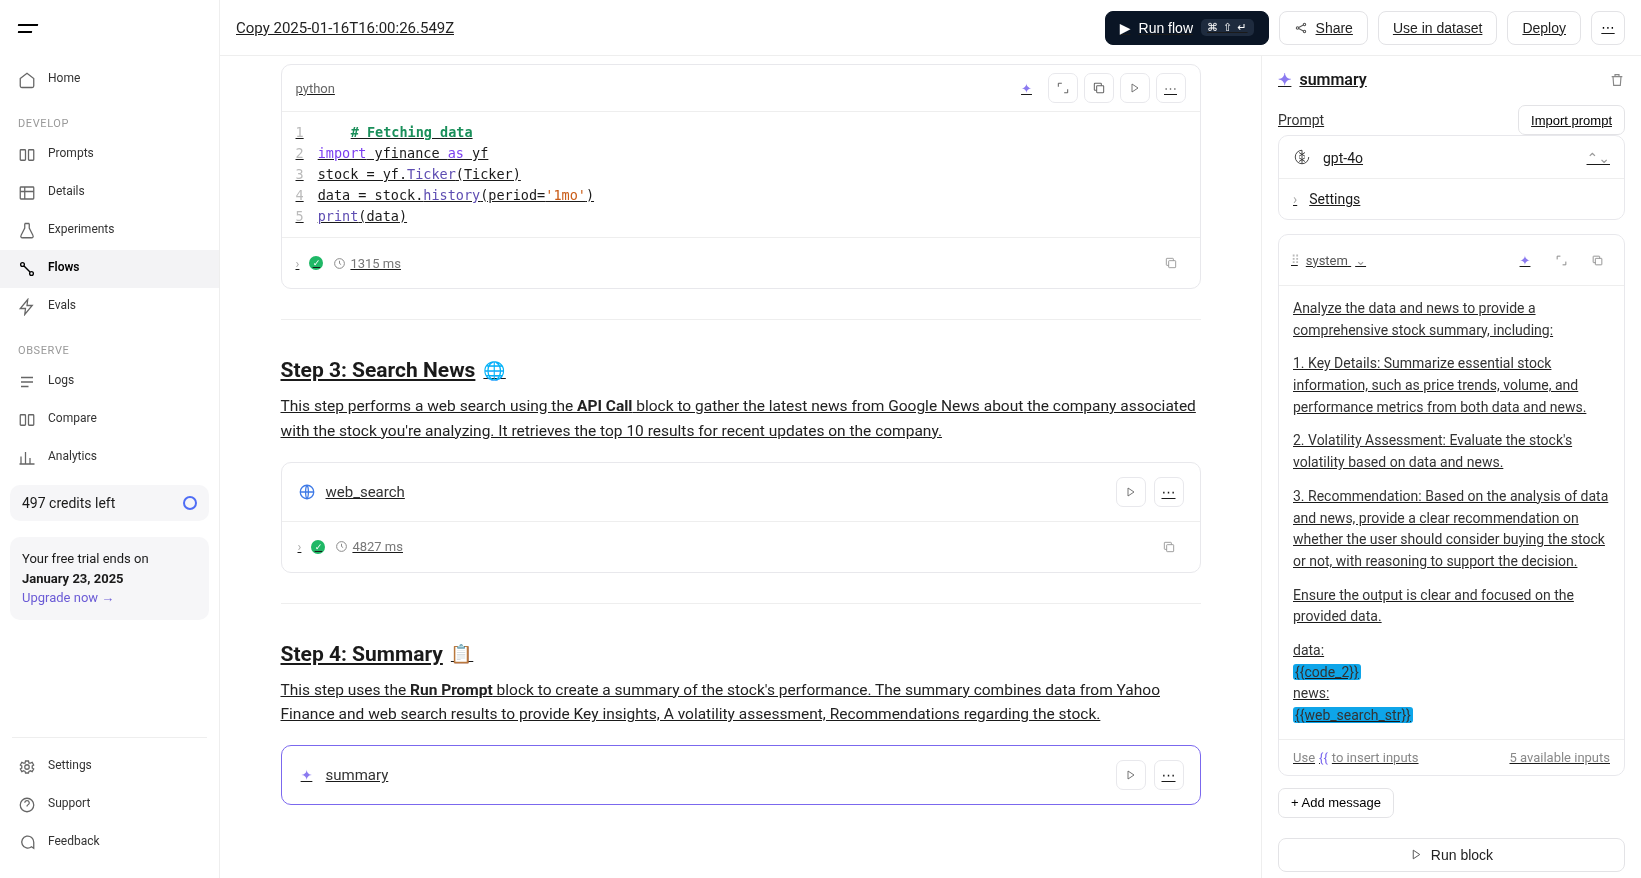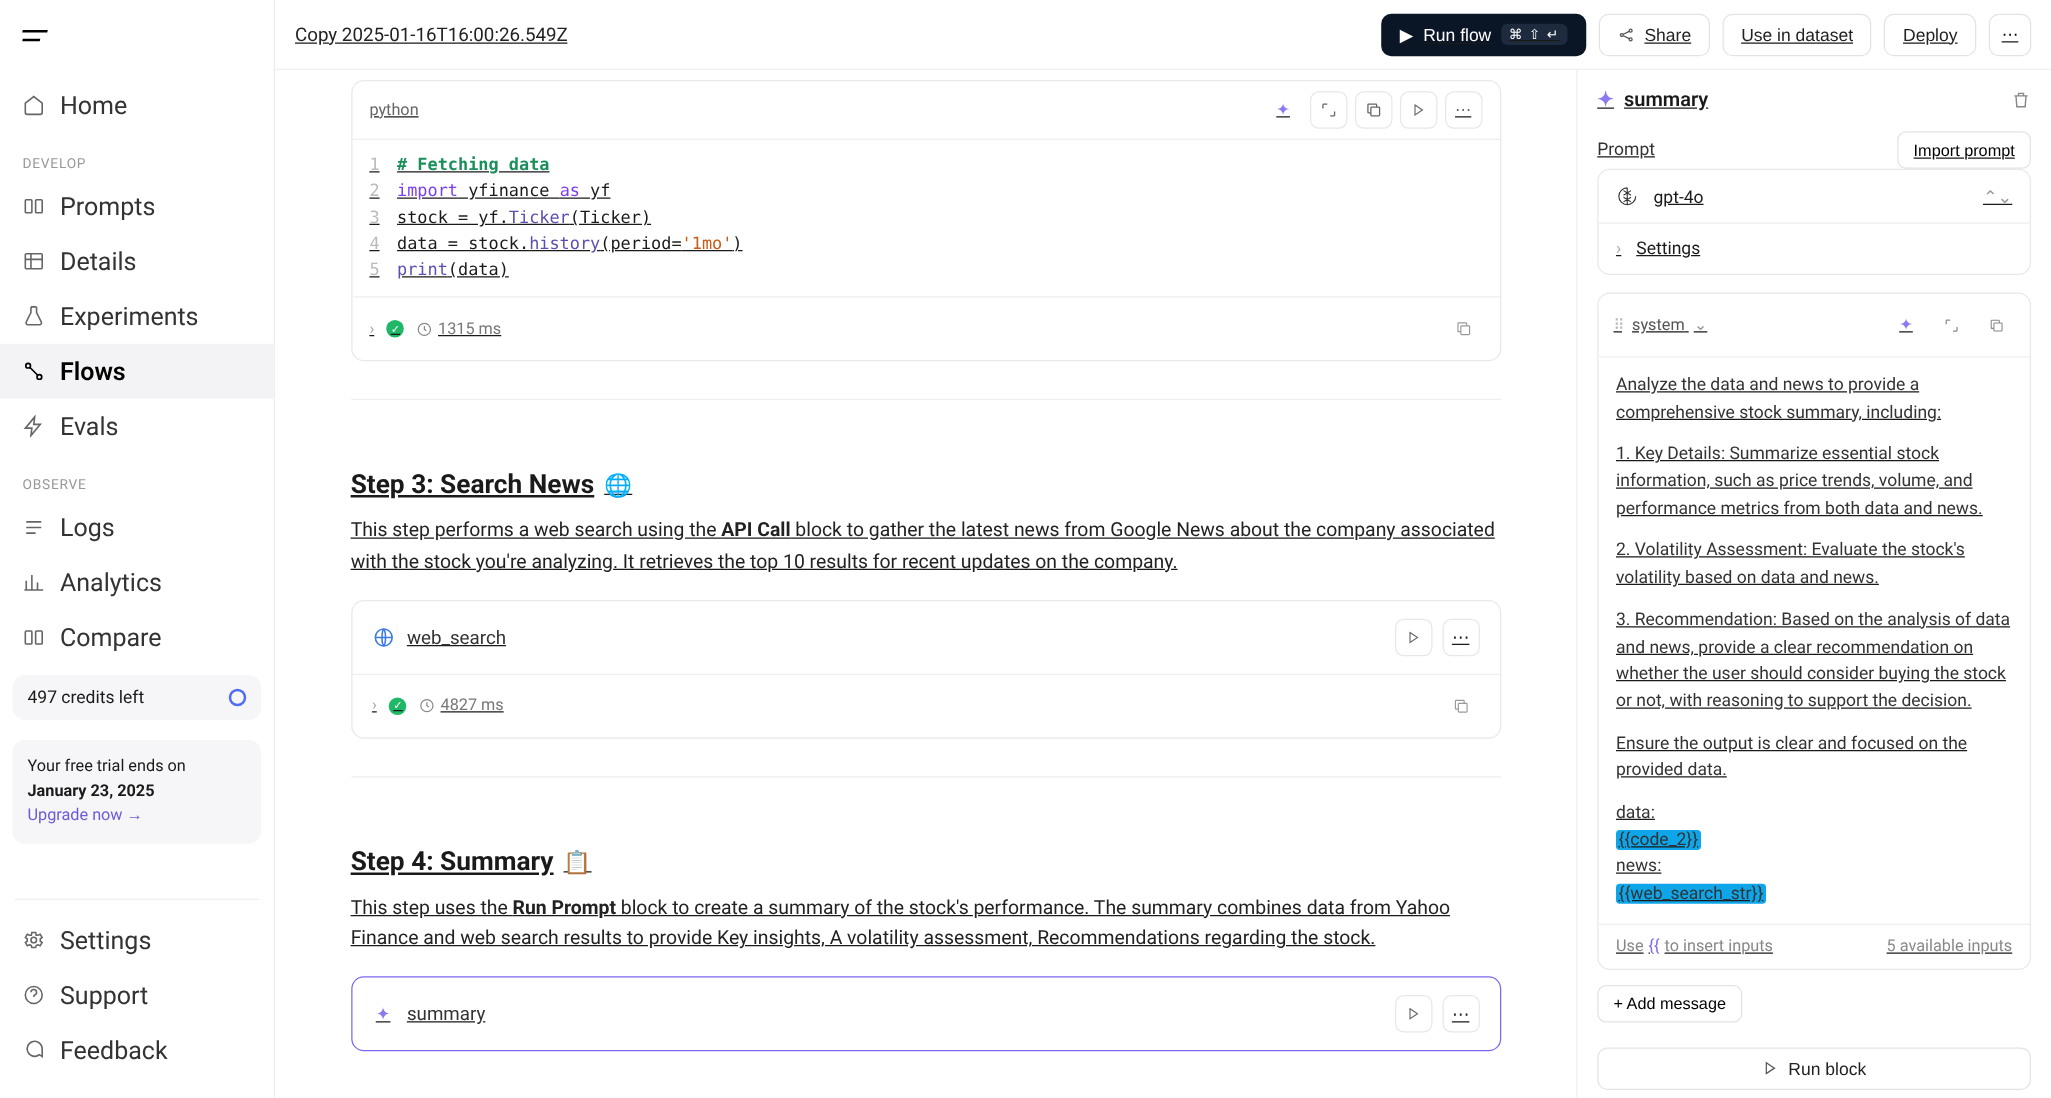--- a/index.html
+++ b/index.html
@@ -5,21 +5,21 @@
 * { margin: 0; padding: 0; box-sizing: border-box; }
 body { font-family: -apple-system, BlinkMacSystemFont, "Segoe UI", Roboto, sans-serif; font-size: 14px; color: #1a1a1a; background: #fff; overflow: hidden; }
 .app { display: flex; height: 878px; width: 1641px; }
 
 
 .sidebar { width: 220px; border-right: 1px solid #eee; display: flex; flex-direction: column; padding: 16px 0; }
 .logo { padding: 8px 18px 20px; }
 .logo-mark { width: 22px; height: 14px; display: inline-block; }
 .logo-mark::before { content: ""; display: block; width: 20px; height: 2px; background: #000; margin-bottom: 5px; transform: skew(-10deg); }
 .logo-mark::after { content: ""; display: block; width: 14px; height: 2px; background: #000; transform: skew(-10deg); }
-.nav-item { display: flex; align-items: center; gap: 12px; padding: 10px 18px; color: #333; cursor: pointer; font-size: 20px; }
+.nav-item { display: flex; gap: 12px; padding: 10px 18px; color: #333; cursor: pointer; font-size: 12px; }
 .nav-item.active { background: #f3f3f5; font-weight: 600; color: #000; }
 .nav-section { font-size: 11px; letter-spacing: 0.6px; color: #999; padding: 18px 18px 6px; text-transform: uppercase; }
 .icon { width: 18px; height: 18px; display: inline-flex; align-items: center; justify-content: center; flex-shrink: 0; }
 .side-bottom { margin-top: auto; }
 .credits-card { margin: 8px 10px; padding: 10px 12px; border-radius: 10px; background: #f6f6f8; display: flex; align-items: center; justify-content: space-between; font-size: 14px; }
 .ring { width: 14px; height: 14px; border: 2px solid #4f6df5; border-radius: 50%; }
 .trial-card { margin: 8px 10px; padding: 12px; border-radius: 10px; background: #f6f6f8; font-size: 13px; line-height: 1.5; }
 .trial-card .date { font-weight: 700; }
 .upgrade { color: #6b5bd6; font-size: 13px; }
 .divider { height: 1px; background: #eee; margin: 10px 12px; }
@@ -42,29 +42,29 @@
 
 .block { border: 1px solid #e8e8ec; border-radius: 10px; margin-top: 8px; overflow: hidden; }
 .block-hd { display: flex; align-items: center; padding: 8px 14px; font-size: 13px; color: #666; border-bottom: 1px solid #eee; gap: 8px; }
 .block-hd .actions { margin-left: auto; display: flex; gap: 6px; }
 .action-sm { width: 30px; height: 30px; border: 1px solid #e8e8ec; border-radius: 7px; display: inline-flex; align-items: center; justify-content: center; cursor: pointer; background: #fff; }
 .action-sm.noborder { border: none; }
 .code { font-family: ui-monospace, Menlo, monospace; font-size: 13.5px; line-height: 1.55; padding: 10px 14px; display: flex; }
 .gutter { color: #bbb; text-align: right; padding-right: 14px; user-select: none; }
 .gutter div { height: 21px; }
 .code-lines div { height: 21px; white-space: pre; }
-.kw { color: #7b3ff0; } .kw2 { color: #1a8f5a; font-weight: 600; } .str { color: #c95b16; } .fn { color: #5e4db2; }
+.kw { color: #7b3ff0; } .kw2 { color: #1a8f5a; font-weight: 600; margin-left: 33px; } .str { color: #c95b16; } .fn { color: #5e4db2; }
 .block-ft { display: flex; align-items: center; gap: 10px; padding: 10px 14px; border-top: 1px solid #eee; font-size: 13px; color: #666; }
 .chev { color: #aaa; }
 .dot-green { width: 14px; height: 14px; background: #1fb866; border-radius: 50%; display: inline-flex; align-items: center; justify-content: center; }
 .dot-green::after { content: "✓"; color: #fff; font-size: 9px; }
 .clock { display: inline-flex; align-items: center; gap: 4px; color: #777; }
 .copy-right { margin-left: auto; }
 
-.step-h { font-size: 21px; font-weight: 700; margin: 56px 0 12px; display: flex; align-items: center; gap: 8px; }
+.step-h { font-size: 21px; font-weight: 700; margin: 38px 0 12px; display: flex; align-items: center; gap: 8px; }
 .step-p { font-size: 15.5px; line-height: 1.6; color: #222; }
 .step-p b { font-weight: 700; }
 .emoji { font-size: 18px; }
 
 .tool-block { border: 1px solid #e8e8ec; border-radius: 10px; margin-top: 18px; }
 .tool-block.selected { border: 1.5px solid #7b68ee; }
 .tool-hd { display: flex; align-items: center; gap: 10px; padding: 14px 16px; }
 .tool-name { font-size: 15px; color: #333; }
 .tool-hd .actions { margin-left: auto; display: flex; gap: 8px; }
 .tool-ft { display: flex; align-items: center; gap: 10px; padding: 10px 16px; border-top: 1px solid #eee; font-size: 13px; color: #666; }
@@ -171,33 +171,33 @@
       <span class="icon">
           <svg viewBox="0 0 24 24" width="18" height="18" fill="none" stroke="#666" stroke-width="1.7">
             <path d="M4 6h16M4 12h16M4 18h10"></path>
           </svg>
         </span>
       <span>Logs</span>
     </div>
     <div class="nav-item">
       <span class="icon">
           <svg viewBox="0 0 24 24" width="18" height="18" fill="none" stroke="#666" stroke-width="1.7">
-            <path d="M4 20V10M10 20V4M16 20v-8M22 20H2"></path>
-          </svg>
-        </span>
-      <span>Analytics</span>
-    </div>
-    <div class="nav-item">
-      <span class="icon">
-          <svg viewBox="0 0 24 24" width="18" height="18" fill="none" stroke="#666" stroke-width="1.7">
             <rect x="3" y="5" width="7" height="14" rx="1"></rect>
             <rect x="14" y="5" width="7" height="14" rx="1"></rect>
           </svg>
         </span>
       <span>Compare</span>
+    </div>
+    <div class="nav-item">
+      <span class="icon">
+          <svg viewBox="0 0 24 24" width="18" height="18" fill="none" stroke="#666" stroke-width="1.7">
+            <path d="M4 20V10M10 20V4M16 20v-8M22 20H2"></path>
+          </svg>
+        </span>
+      <span>Analytics</span>
     </div>
 
     <div class="credits-card">
       <span>497 credits left</span>
       <span class="ring"></span>
     </div>
     <div class="trial-card">
       <div>Your free trial ends on</div>
       <div class="date">January 23, 2025</div>
       <div class="upgrade">Upgrade now →</div>

